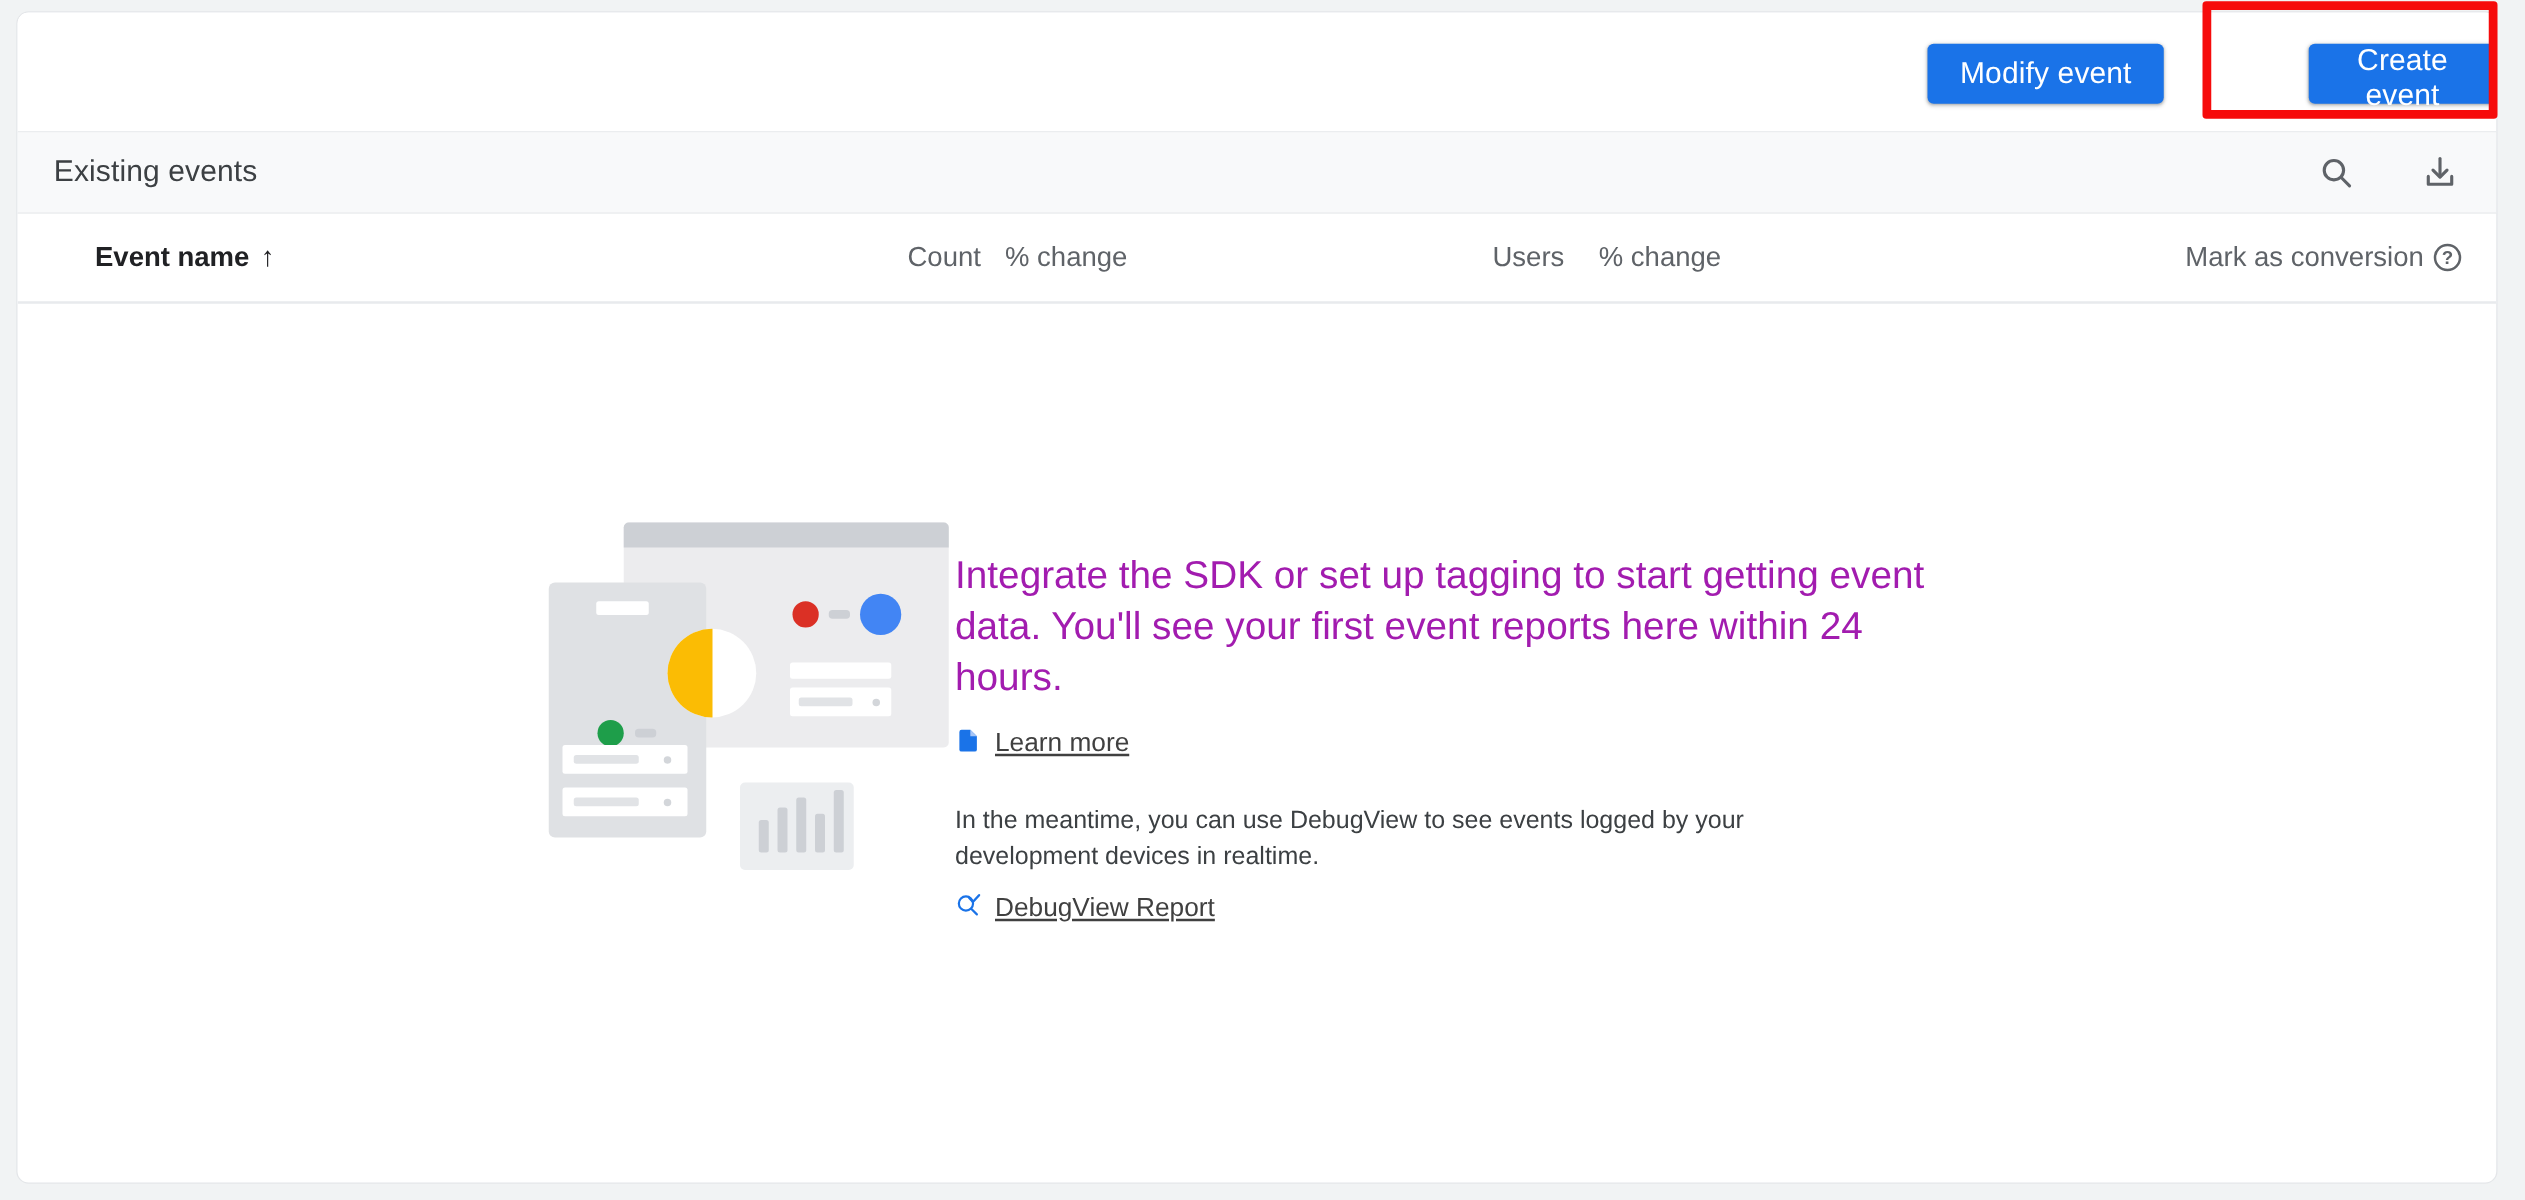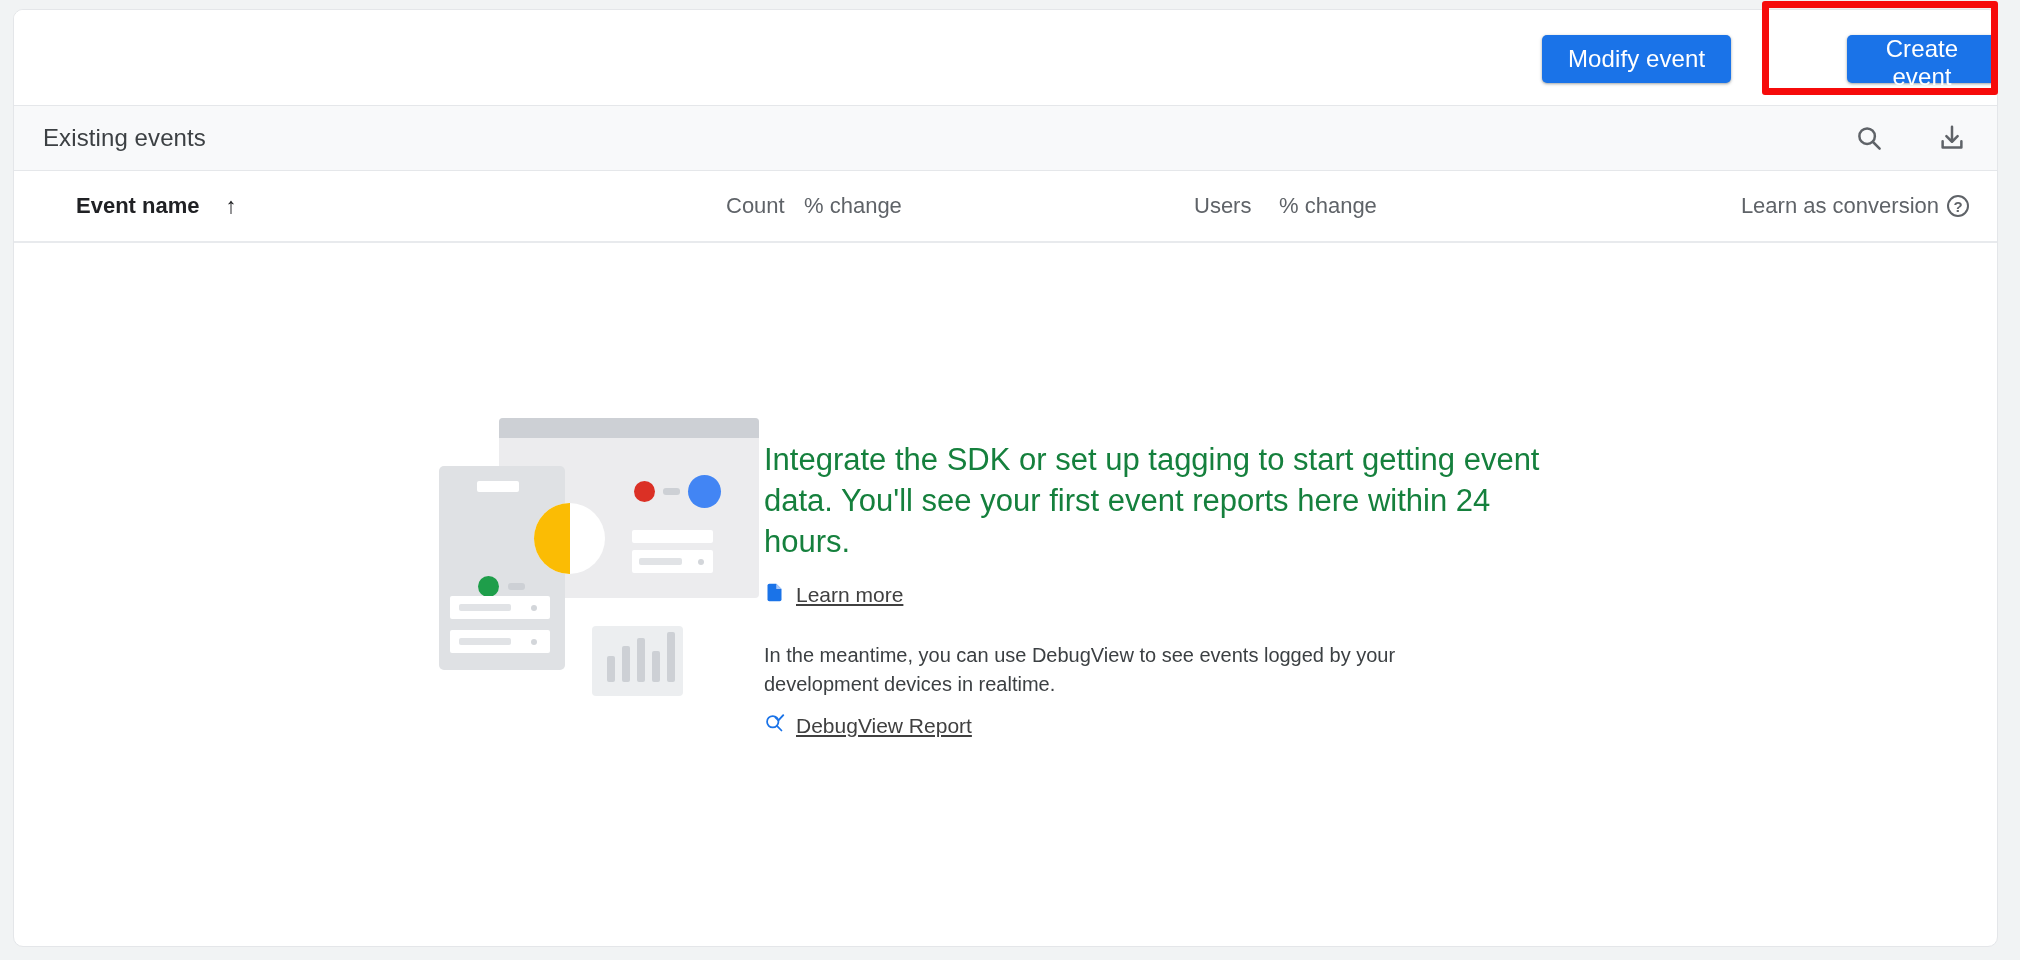--- a/index.html
+++ b/index.html
@@ -123,21 +123,21 @@
     font-size: 22px;
     color: #5f6368;
     white-space: nowrap;
   }
   .th-event-name {
     left: 62px;
     color: #202124;
     font-weight: bold;
     display: flex;
     align-items: flex-start;
-    gap: 26px;
+    gap: 9px;
   }
   .sort-arrow { font-size: 22px; color: #202124; }
   .th-count    { left: 700px; margin-left: 12px; }
   .th-change1  { left: 790px; }
   .th-users    { left: 1180px; }
   .th-change2  { left: 1265px; }
   .th-conv {
     right: 28px;
     display: flex;
     align-items: center;
@@ -175,21 +175,21 @@
     flex: 0 0 auto;
   }
   .empty-copy {
     width: 800px;
     padding-top: 21px;
     margin-left: 5px;
   }
   .empty-headline {
     font-size: 31px;
     line-height: 41px;
-    color: #15803d;
+    color: #a21caf;
     font-weight: 400;
     margin: 0 0 20px 0;
   }
   .link-row {
     display: flex;
     align-items: center;
     gap: 11px;
     margin-bottom: 34px;
   }
   .link-row.second { margin-bottom: 0; }
@@ -344,21 +344,21 @@
     <div class="table-head">
       <div class="th th-event-name">
         <span>Event name</span>
         <span class="sort-arrow">↑</span>
       </div>
       <div class="th th-count">Count</div>
       <div class="th th-change1">% change</div>
       <div class="th th-users">Users</div>
       <div class="th th-change2">% change</div>
       <div class="th th-conv">
-        <span>Learn as conversion</span>
+        <span>Mark as conversion</span>
         <span class="help-circle">?</span>
       </div>
     </div>
 
     <div class="empty-state">
 
       <div class="illustration">
         <div class="ill-window">
           <div class="ill-window-bar"></div>
         </div>

